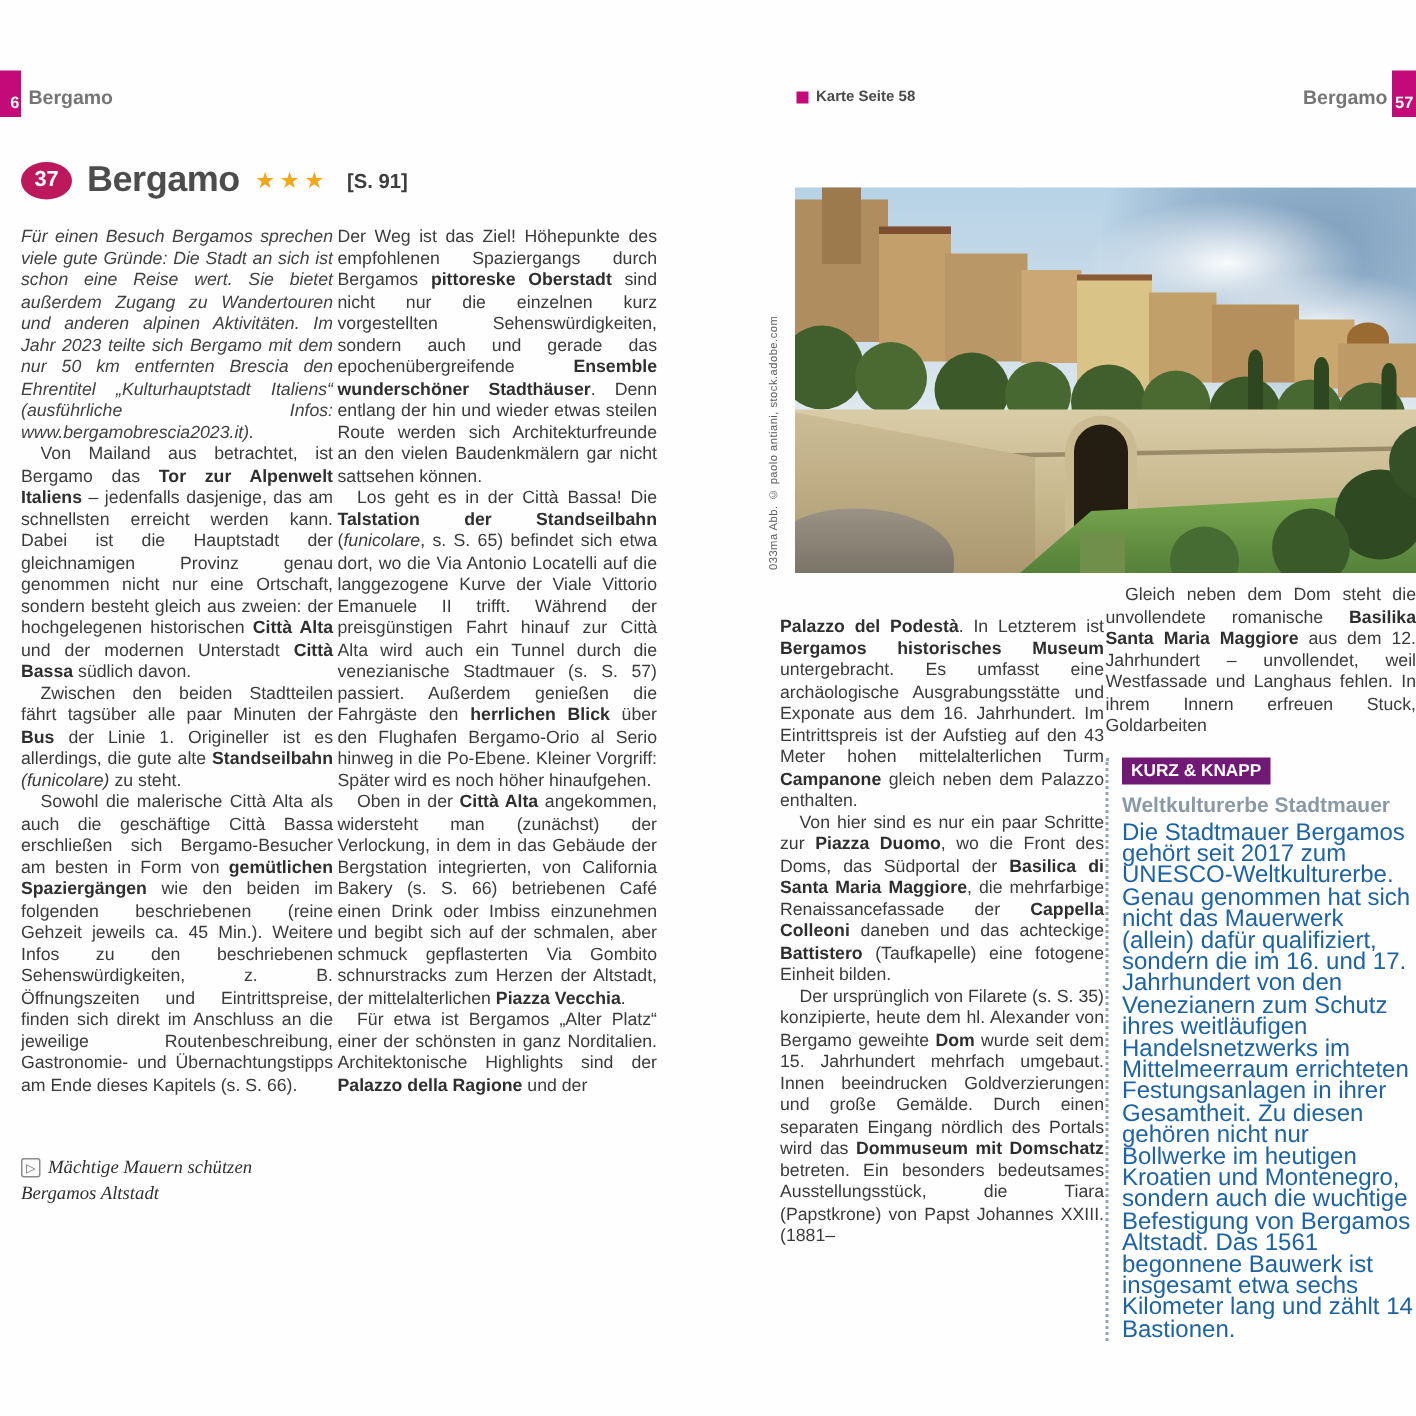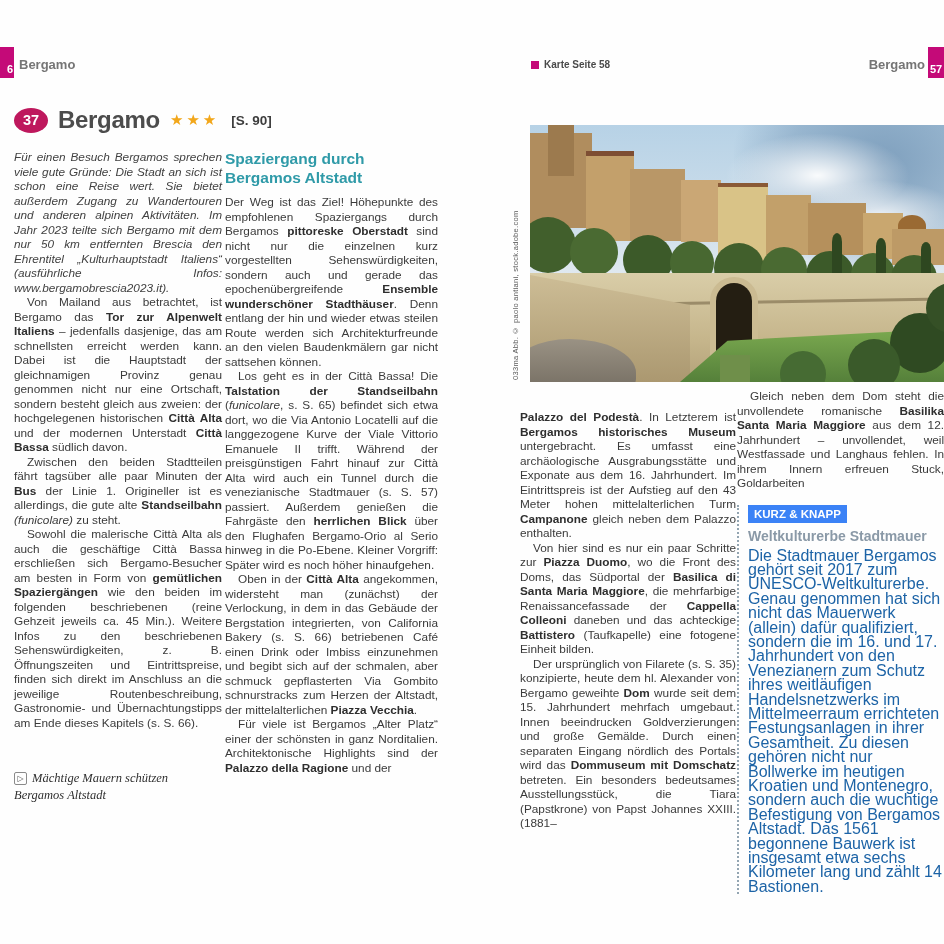--- a/index.html
+++ b/index.html
@@ -44,21 +44,21 @@
   .caption{position:absolute;left:14px;top:770px;width:175px;
            font-family:"Liberation Serif",serif;font-style:italic;
            font-size:12.5px;line-height:16.5px;color:#2f2f2f;}
   .caption-marker{display:inline-block;width:11px;height:11px;border:1px solid #8a8a8a;
                   border-radius:2px;font-size:8px;line-height:11px;text-align:center;
                   color:#555;font-style:normal;margin-right:5px;vertical-align:1px;
                   font-family:"Liberation Sans",sans-serif;}
 
   
   .kk-box{margin-top:14px;border-left:2px dotted #93a5b2;padding-left:9px;text-align:left;}
-  .kk-label{display:inline-block;background:#3b82f6;color:#fff;font-weight:bold;
+  .kk-label{display:inline-block;background:#701a75;color:#fff;font-weight:bold;
             font-size:11.5px;padding:2px 6px;}
   .kk-heading{font-size:14px;font-weight:bold;color:#8a99a7;margin:6px 0 5px 0;}
   .kk-body{color:#1c63a6;font-size:16px;line-height:14.4px;}
 
   
   .photo{position:absolute;left:530px;top:125px;width:414px;height:257px;overflow:hidden;
          background:linear-gradient(180deg,#b7d2e6 0%,#cfdfeb 40%,#e2eaf0 60%);}
   .photo div{position:absolute;}
   .credit{position:absolute;left:511px;top:127px;height:253px;width:11px;
           writing-mode:vertical-rl;transform:rotate(180deg);
@@ -75,21 +75,21 @@
     <span class="map-square"></span>
     <span class="map-ref-text">Karte Seite 58</span>
   </div>
   <div class="hdr-section hdr-right">Bergamo</div>
   <div class="tab tab-right">57</div>
 
   <div class="title-row">
     <div class="title-badge">37</div>
     <div class="title-name">Bergamo</div>
     <div class="title-stars">★★★</div>
-    <div class="title-pref">[S. 90]</div>
+    <div class="title-pref">[S. 91]</div>
   </div>
 
   <div class="photo">
     <div style="right:0;top:0;width:210px;height:150px;background:radial-gradient(ellipse at 70% 25%,#7e9fbd 0%,rgba(126,159,189,0.55) 45%,rgba(126,159,189,0) 72%);"></div>
     <div style="left:195px;top:8px;width:185px;height:85px;background:radial-gradient(ellipse,rgba(255,255,255,0.95),rgba(255,255,255,0) 70%);"></div>
     <div style="right:-20px;top:55px;width:170px;height:75px;background:radial-gradient(ellipse,rgba(255,255,255,0.85),rgba(255,255,255,0) 70%);"></div>
     <div style="left:0;top:8px;width:62px;height:95px;background:#b08d5e;"></div>
     <div style="left:18px;top:-4px;width:26px;height:55px;background:#9c7a4e;"></div>
     <div style="left:56px;top:26px;width:48px;height:85px;background:#c3a06b;border-top:5px solid #7e4e33;"></div>
     <div style="left:100px;top:44px;width:55px;height:72px;background:#b99767;"></div>
@@ -128,25 +128,24 @@
   <div class="credit">033ma Abb. © paolo antiani, stock.adobe.com</div>
 
   <div class="col col1">
     <p class="intro-italic">Für einen Besuch Bergamos sprechen viele gute Gründe: Die Stadt an sich ist schon eine Reise wert. Sie bietet außerdem Zugang zu Wandertouren und anderen alpinen Aktivitäten. Im Jahr 2023 teilte sich Bergamo mit dem nur 50 km entfernten Brescia den Ehrentitel „Kulturhauptstadt Italiens“ (ausführliche Infos: www.bergamobrescia2023.it).</p>
     <p class="indent"><span>Von Mailand aus betrachtet, ist Bergamo das </span><span class="b">Tor zur Alpenwelt Italiens</span><span> – jedenfalls dasjenige, das am schnellsten erreicht werden kann. Dabei ist die Hauptstadt der gleichnamigen Provinz genau genommen nicht nur eine Ortschaft, sondern besteht gleich aus zweien: der hochgelegenen historischen </span><span class="b">Città Alta</span><span> und der modernen Unterstadt </span><span class="b">Città Bassa</span><span> südlich davon.</span></p>
     <p class="indent"><span>Zwischen den beiden Stadtteilen fährt tagsüber alle paar Minuten der </span><span class="b">Bus</span><span> der Linie 1. Origineller ist es allerdings, die gute alte </span><span class="b">Standseilbahn</span><span> </span><span class="i">(funicolare)</span><span> zu steht.</span></p>
     <p class="indent"><span>Sowohl die malerische Città Alta als auch die geschäftige Città Bassa erschließen sich Bergamo-Besucher am besten in Form von </span><span class="b">gemütlichen Spaziergängen</span><span> wie den beiden im folgenden beschriebenen (reine Gehzeit jeweils ca. 45 Min.). Weitere Infos zu den beschriebenen Sehenswürdigkeiten, z. B. Öffnungszeiten und Eintrittspreise, finden sich direkt im Anschluss an die jeweilige Routenbeschreibung, Gastronomie- und Übernachtungstipps am Ende dieses Kapitels (s. S. 66).</span></p>
   </div>
 
   <div class="col col2">
-    <h2 class="col-heading">Spaziergang durch Bergamos Altstadt</h2>
     <p><span>Der Weg ist das Ziel! Höhepunkte des empfohlenen Spaziergangs durch Bergamos </span><span class="b">pittoreske Oberstadt</span><span> sind nicht nur die einzelnen kurz vorgestellten Sehenswürdigkeiten, sondern auch und gerade das epochenübergreifende </span><span class="b">Ensemble wunderschöner Stadthäuser</span><span>. Denn entlang der hin und wieder etwas steilen Route werden sich Architekturfreunde an den vielen Baudenkmälern gar nicht sattsehen können.</span></p>
     <p class="indent"><span>Los geht es in der Città Bassa! Die </span><span class="b">Talstation der Standseilbahn</span><span> (</span><span class="i">funicolare</span><span>, s. S. 65) befindet sich etwa dort, wo die Via Antonio Locatelli auf die langgezogene Kurve der Viale Vittorio Emanuele II trifft. Während der preisgünstigen Fahrt hinauf zur Città Alta wird auch ein Tunnel durch die venezianische Stadtmauer (s. S. 57) passiert. Außerdem genießen die Fahrgäste den </span><span class="b">herrlichen Blick</span><span> über den Flughafen Bergamo-Orio al Serio hinweg in die Po-Ebene. Kleiner Vorgriff: Später wird es noch höher hinaufgehen.</span></p>
     <p class="indent"><span>Oben in der </span><span class="b">Città Alta</span><span> angekommen, widersteht man (zunächst) der Verlockung, in dem in das Gebäude der Bergstation integrierten, von California Bakery (s. S. 66) betriebenen Café einen Drink oder Imbiss einzunehmen und begibt sich auf der schmalen, aber schmuck gepflasterten Via Gombito schnurstracks zum Herzen der Altstadt, der mittelalterlichen </span><span class="b">Piazza Vecchia</span><span>.</span></p>
-    <p class="indent"><span>Für viele ist Bergamos „Alter Platz“ einer der schönsten in ganz Norditalien. Architektonische Highlights sind der </span><span class="b">Palazzo della Ragione</span><span> und der</span></p>
+    <p class="indent"><span>Für etwa ist Bergamos „Alter Platz“ einer der schönsten in ganz Norditalien. Architektonische Highlights sind der </span><span class="b">Palazzo della Ragione</span><span> und der</span></p>
   </div>
 
   <div class="col col3">
     <p><span class="b">Palazzo del Podestà</span><span>. In Letzterem ist </span><span class="b">Bergamos historisches Museum</span><span> untergebracht. Es umfasst eine archäologische Ausgrabungsstätte und Exponate aus dem 16. Jahrhundert. Im Eintrittspreis ist der Aufstieg auf den 43 Meter hohen mittelalterlichen Turm </span><span class="b">Campanone</span><span> gleich neben dem Palazzo enthalten.</span></p>
     <p class="indent"><span>Von hier sind es nur ein paar Schritte zur </span><span class="b">Piazza Duomo</span><span>, wo die Front des Doms, das Südportal der </span><span class="b">Basilica di Santa Maria Maggiore</span><span>, die mehrfarbige Renaissancefassade der </span><span class="b">Cappella Colleoni</span><span> daneben und das achteckige </span><span class="b">Battistero</span><span> (Taufkapelle) eine fotogene Einheit bilden.</span></p>
     <p class="indent"><span>Der ursprünglich von Filarete (s. S. 35) konzipierte, heute dem hl. Alexander von Bergamo geweihte </span><span class="b">Dom</span><span> wurde seit dem 15. Jahrhundert mehrfach umgebaut. Innen beeindrucken Goldverzierungen und große Gemälde. Durch einen separaten Eingang nördlich des Portals wird das </span><span class="b">Dommuseum mit Domschatz</span><span> betreten. Ein besonders bedeutsames Ausstellungsstück, die Tiara (Papstkrone) von Papst Johannes XXIII. (1881–</span></p>
   </div>
 
   <div class="col col4">
     <p class="indent"><span>Gleich neben dem Dom steht die unvollendete romanische </span><span class="b">Basilika Santa Maria Maggiore</span><span> aus dem 12. Jahrhundert – unvollendet, weil Westfassade und Langhaus fehlen. In ihrem Innern erfreuen Stuck, Goldarbeiten</span></p>

